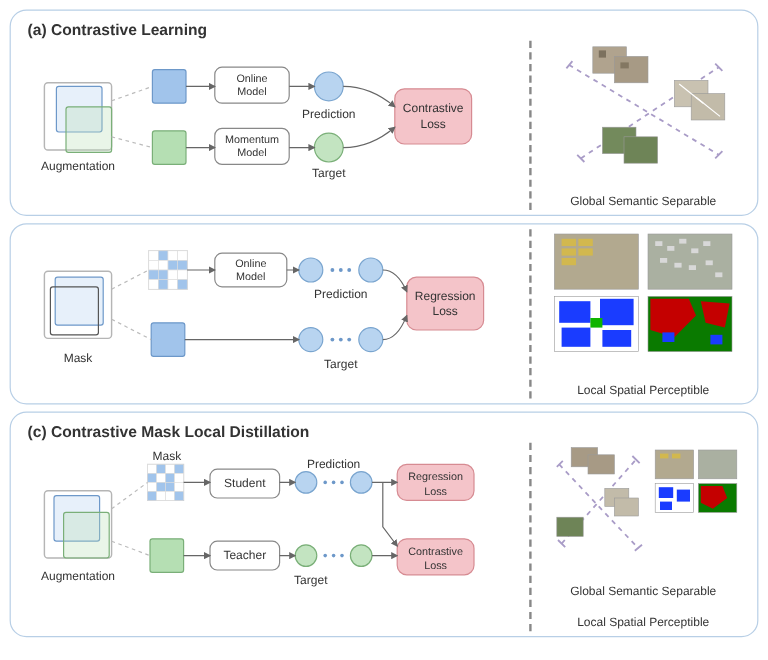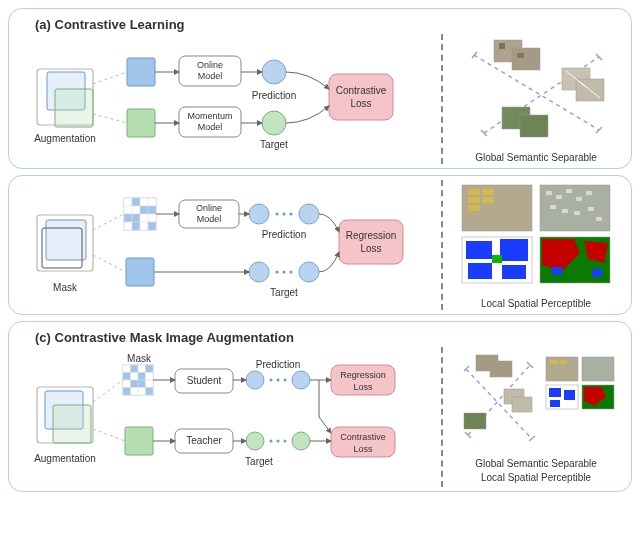--- a/index.html
+++ b/index.html
@@ -18,21 +18,21 @@
     border-radius: 14px;
     margin-bottom: 6px;
     padding: 4px 10px 4px 10px;
     position: relative;
     display: flex;
     flex-direction: column;
   }
   .panel-title {
     font-weight: bold;
     font-size: 13px;
-    margin: 4px 0 2px 16px;
+    margin: 4px 0 2px 4px;
   }
   .panel-body {
     display: flex;
     align-items: stretch;
   }
   .left {
     flex: 1;
     position: relative;
   }
   .divider {
@@ -43,21 +43,21 @@
     width: 170px;
     display: flex;
     flex-direction: column;
     align-items: center;
     justify-content: center;
     position: relative;
   }
   .caption {
     text-align: center;
     font-size: 10px;
-    margin-top: 2px;
+    margin-top: 14px;
     line-height: 1.2;
   }
   svg { display: block; }
 
   .box {
     stroke: #888; stroke-width: 1; fill: #fff; rx: 6;
   }
   .label {
     font-size: 10px;
     fill: #333;
@@ -272,21 +272,21 @@
         <path class="seg-red" d="M130,60 L154,62 L150,82 L134,78 Z"></path>
         <rect class="seg-blue" x="98" y="86" width="10" height="8"></rect>
         <rect class="seg-blue" x="138" y="88" width="10" height="8"></rect>
       </svg>
       <div class="caption">Local Spatial  Perceptible</div>
     </div>
   </div>
 </div>
 
 <div class="panel">
-  <div class="panel-title">(c) Contrastive Mask Image Augmentation</div>
+  <div class="panel-title">(c) Contrastive Mask Local Distillation</div>
   <div class="panel-body">
     <div class="left">
       <svg width="410" height="140" viewBox="0 0 410 140">
 
         <rect class="src-outer" x="18" y="40" width="56" height="56" rx="3"></rect>
         <rect class="src-crop-b" x="26" y="44" width="38" height="38" rx="2"></rect>
         <rect class="src-crop-g" x="34" y="58" width="38" height="38" rx="2"></rect>
         <text class="label" x="46" y="112">Augmentation</text>
         <text class="label" x="120" y="12">Mask</text>
 

